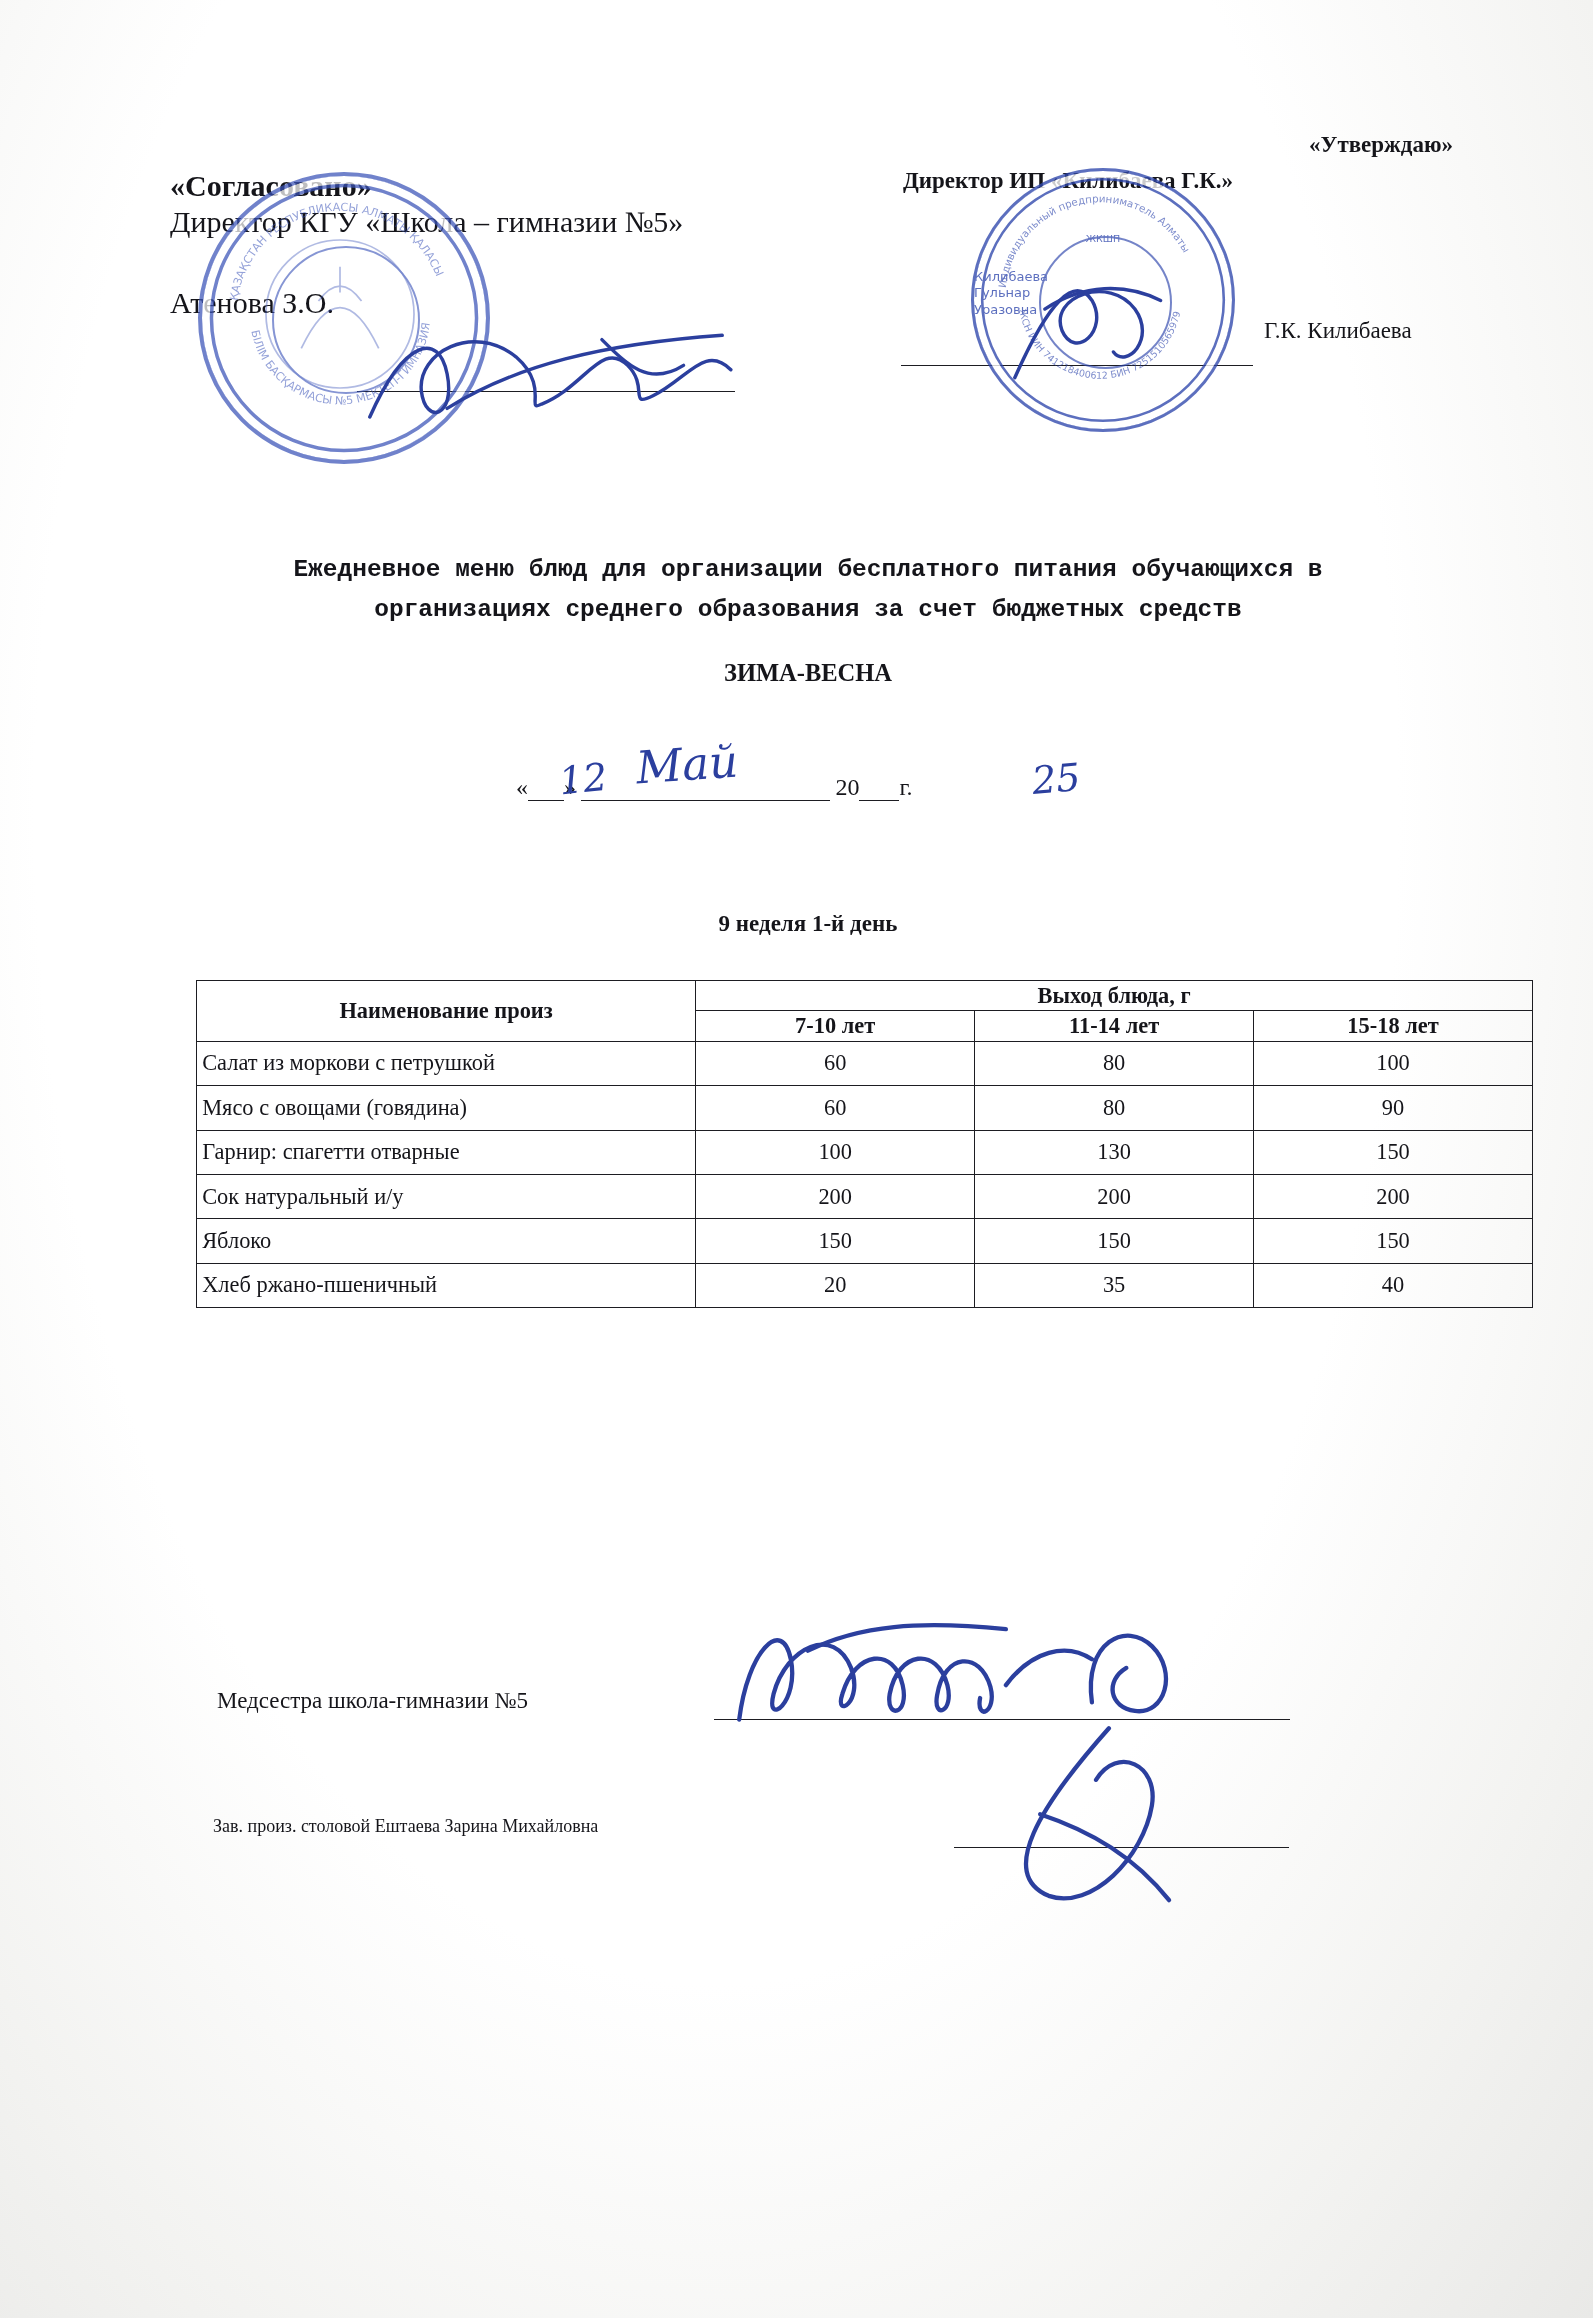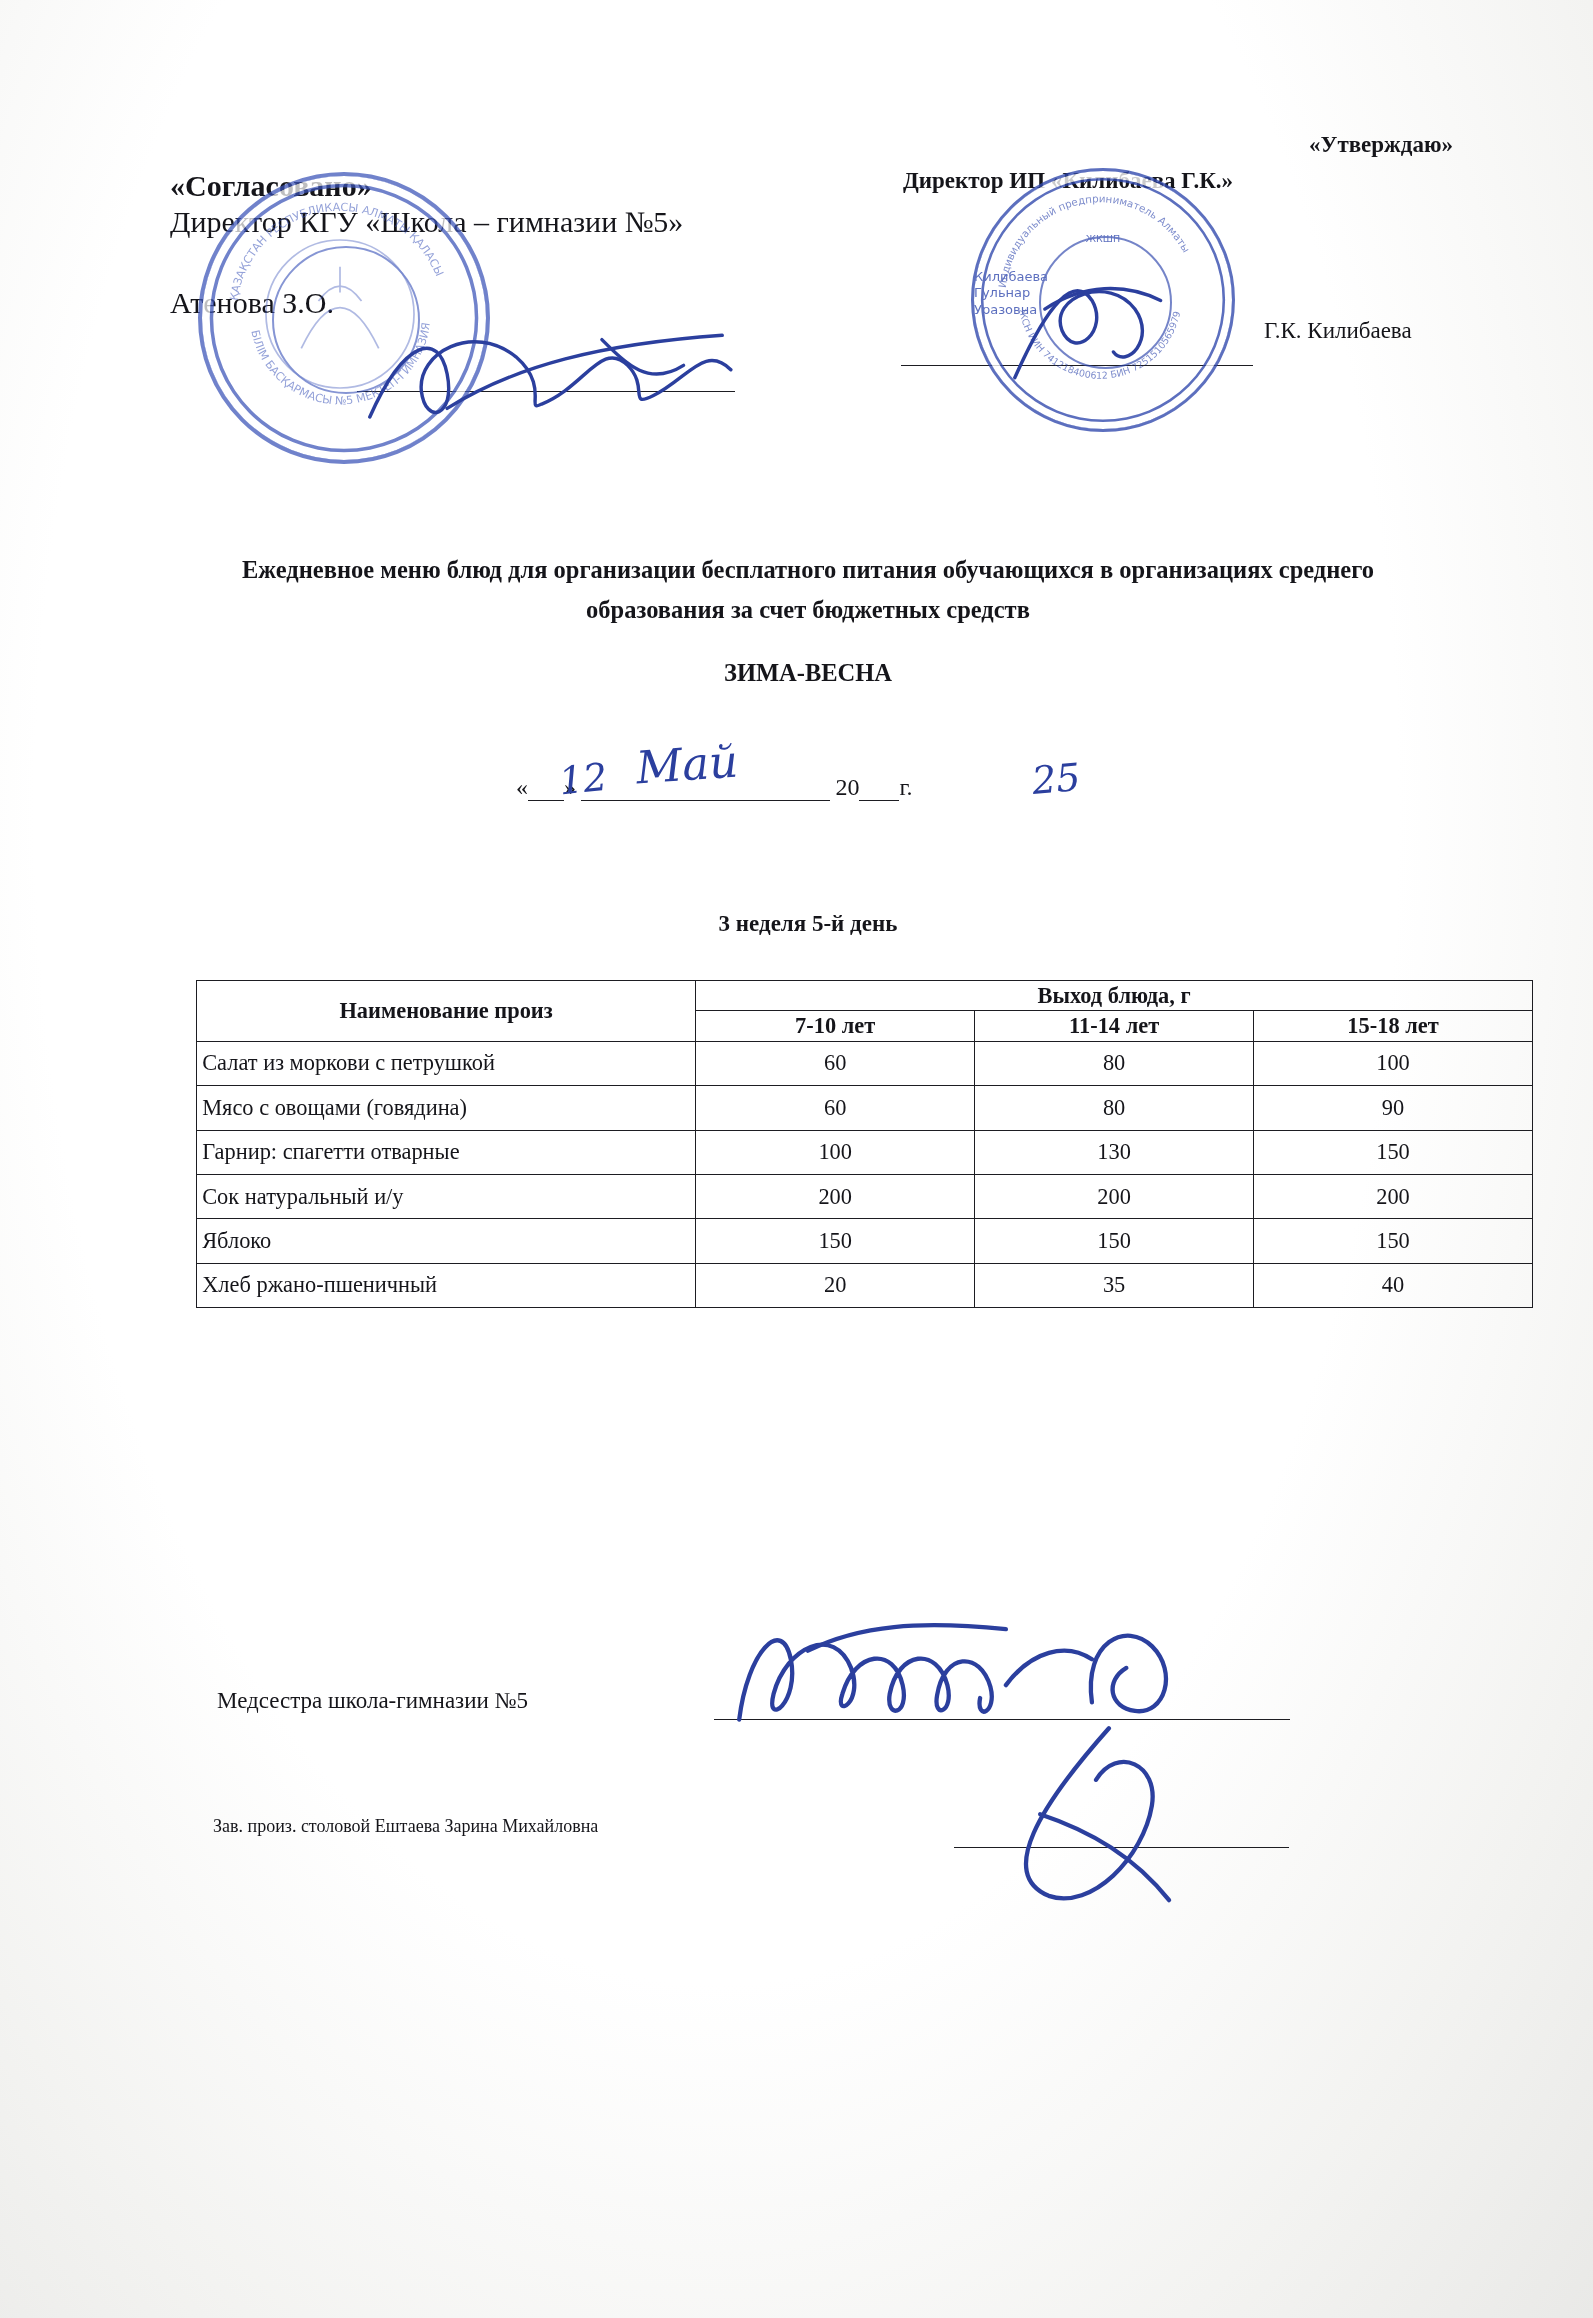--- a/index.html
+++ b/index.html
@@ -81,20 +81,21 @@
   .title {
     position: absolute;
     left: 215px;
     top: 550px;
     width: 1186px;
     text-align: center;
     font-size: 24.5px;
     font-weight: bold;
     line-height: 40px;
     color: #15151a;
+    font-family: Liberation Mono, monospace;
   }
   .subtitle {
     position: absolute;
     left: 215px;
     top: 629px;
     width: 1186px;
     text-align: center;
     font-size: 24.5px;
     font-weight: bold;
     color: #15151a;
@@ -349,21 +350,21 @@
   </div>
   <div class="subtitle" style="top:659px">ЗИМА-ВЕСНА</div>
 
   <div class="dateline">
     <span>«</span><span class="date-blank-1"></span><span>»</span><span class="date-blank-2"></span><span>20</span><span class="date-blank-3"></span><span>г.</span>
   </div>
   <div class="hand hand-day">12</div>
   <div class="hand hand-month">Май</div>
   <div class="hand hand-year">25</div>
 
-  <div class="week-day">3 неделя 5-й день</div>
+  <div class="week-day">9 неделя 1-й день</div>
 
   <table class="menu-table">
     <thead>
       <tr>
         <th class="col-name" rowspan="2">Наименование произ</th>
         <th colspan="3">Выход блюда, г</th>
       </tr>
       <tr>
         <th class="col-age">7-10 лет</th>
         <th class="col-age">11-14 лет</th>

